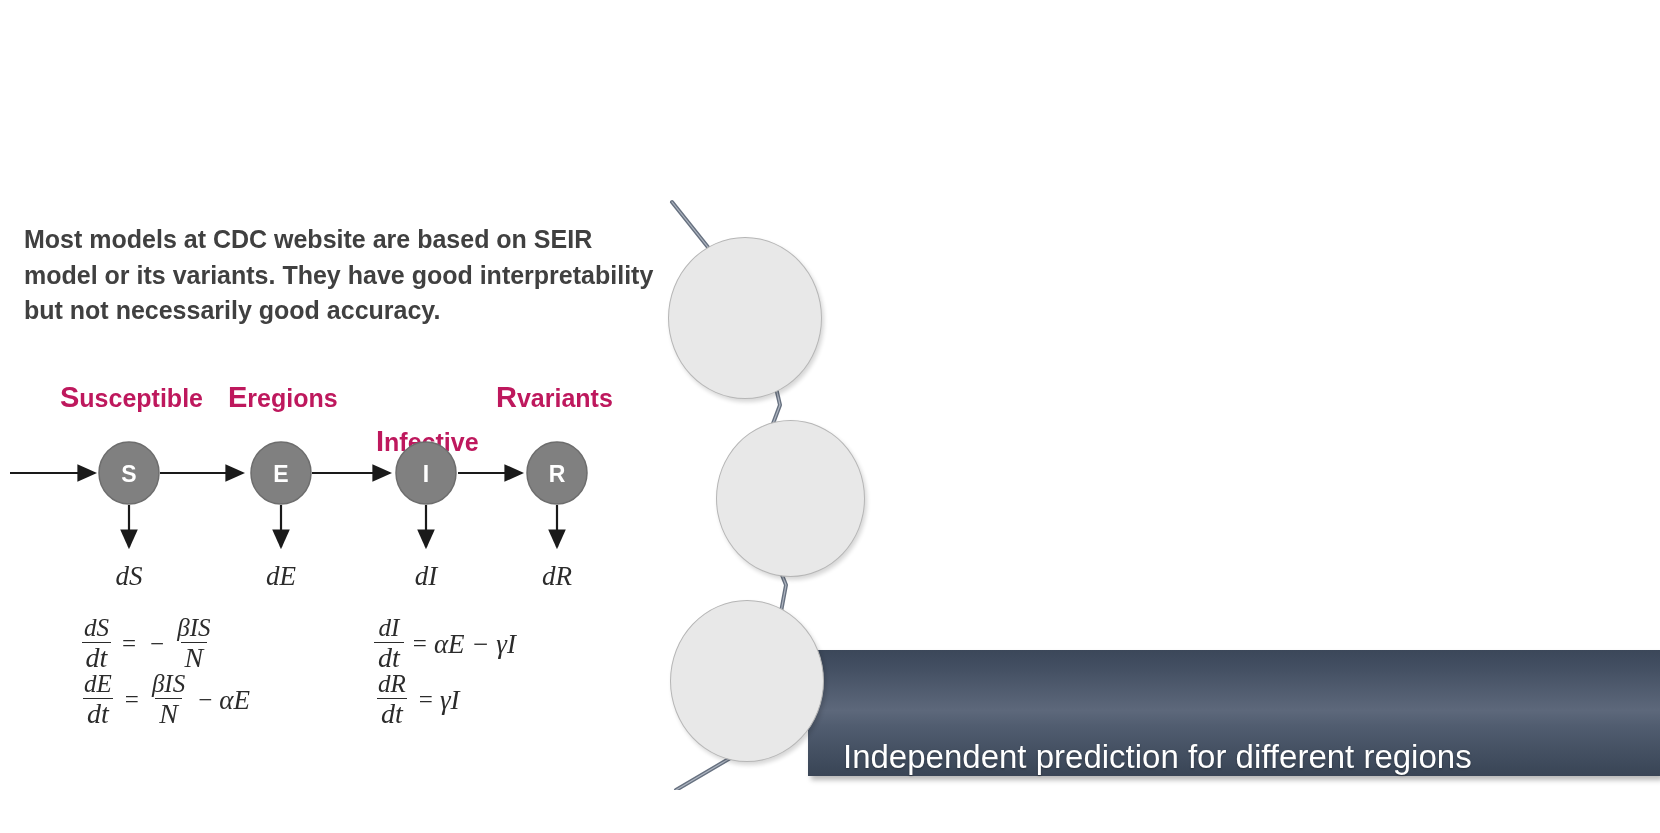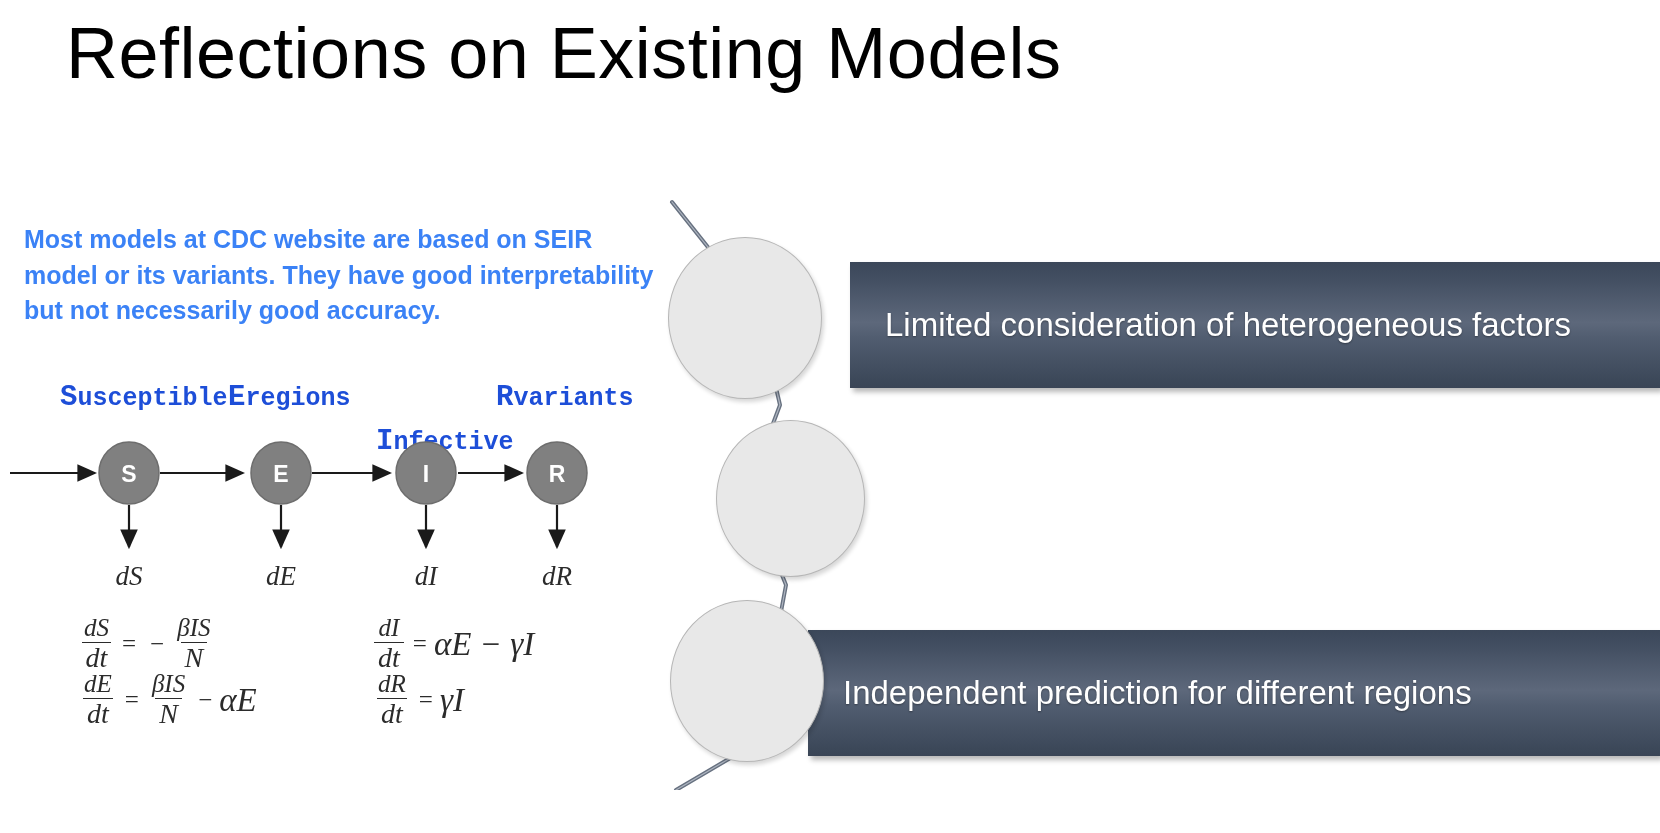--- a/index.html
+++ b/index.html
@@ -34,31 +34,31 @@
 
   
   #intro-paragraph {
     position: absolute;
     left: 24px;
     top: 222px;
     width: 630px;
     font-family: "Liberation Sans", sans-serif;
     font-size: 25px;
     font-weight: 600;
-    color: #3b82f6;
+    color: #404040;
     line-height: 1.42;
   }
 
   
   .state-label {
     position: absolute;
-    font-family: Liberation Mono, monospace;
+    font-family: Liberation Sans, sans-serif;
     font-size: 25px;
     font-weight: 700;
-    color: #1d4ed8;
+    color: #be185d;
     white-space: nowrap;
   }
   .state-label .cap {
     font-size: 29px;
     font-weight: 700;
   }
   .state-label .rest {
     font-weight: 600;
   }
   #label-s { left: 60px;  top: 381px; }
@@ -107,21 +107,21 @@
   .frac .den {
     padding: 1px 4px 0 4px;
     border-top: 1.6px solid #2b2b2b;
     font-size: 28px;
   }
   .op {
     font-style: normal;
     padding: 0 7px;
     font-size: 25px;
   }
-  .term { font-size: 33px; }
+  .term { font-size: 27px; }
 
   
   #banner-area {
     position: absolute;
     left: 640px;
     top: 190px;
     width: 1020px;
     height: 600px;
   }
   #zigzag {
@@ -150,40 +150,39 @@
     font-size: 33px;
     font-weight: 400;
     color: #ffffff;
     white-space: nowrap;
     text-shadow: 0 1px 2px rgba(0,0,0,0.35);
   }
   #banner-1 { left: 210px; top: 72px;  width: 810px; }
   #banner-1 .banner-text { margin-left: 35px; }
   #banner-2 { left: 205px; top: 252px; width: 815px; }
   #banner-2 .banner-text { margin-left: 43px; }
-  #banner-3 { left: 168px; top: 440px; width: 852px; }
+  #banner-3 { left: 168px; top: 460px; width: 852px; align-items: flex-end; }
   #banner-3 .banner-text { margin-left: 35px; }
 
   .bubble {
     position: absolute;
     background: #e8e8e8;
     border: 1.6px solid #b6b6b6;
     border-radius: 50%;
     box-shadow: 2px 3px 4px rgba(0,0,0,0.16);
   }
   #bubble-1 { left: 28px;  top: 47px;  width: 152px; height: 160px; }
   #bubble-2 { left: 76px;  top: 230px; width: 147px; height: 155px; }
   #bubble-3 { left: 30px;  top: 410px; width: 152px; height: 160px; }
 </style>
 </head>
 <body>
 
 <div id="slide">
 
-  <div id="slide-title">Reflections on Existing Models</div>
 
   <div id="intro-paragraph">Most models at CDC website are based on SEIR model or its variants. They have good interpretability but not necessarily good accuracy.</div>
 
   <div id="label-s" class="state-label"><span class="cap">S</span><span class="rest">usceptible</span></div>
   <div id="label-e" class="state-label"><span class="cap">E</span><span class="rest">regions</span></div>
   <div id="label-i" class="state-label"><span class="cap">I</span><span class="rest">nfective</span></div>
   <div id="label-r" class="state-label"><span class="cap">R</span><span class="rest">variants</span></div>
 
   <svg id="seir-diagram" viewBox="0 0 660 190">
     <defs>
@@ -273,23 +272,20 @@
 
   </div>
 
   <div id="banner-area">
 
     <svg id="zigzag" viewBox="0 0 1020 600">
       <path d="M 32,12 L 118,120 L 140,215 L 108,300 L 146,395 L 132,470 L 104,560 L 36,600" fill="none" stroke="#5a6575" stroke-width="4" stroke-linejoin="round" stroke-linecap="round" opacity="0.92"></path>
       <path d="M 32,12 L 118,120 L 140,215 L 108,300 L 146,395 L 132,470 L 104,560 L 36,600" fill="none" stroke="#aeb5c0" stroke-width="1.2" stroke-linejoin="round" stroke-linecap="round"></path>
     </svg>
 
-    <div id="banner-1" class="banner">
-      <span class="banner-text">Limited consideration of heterogeneous factors</span>
-    </div>
     <div id="bubble-1" class="bubble"></div>
 
     <div id="bubble-2" class="bubble"></div>
 
     <div id="banner-3" class="banner">
       <span class="banner-text">Independent prediction for different regions</span>
     </div>
     <div id="bubble-3" class="bubble"></div>
 
   </div>

